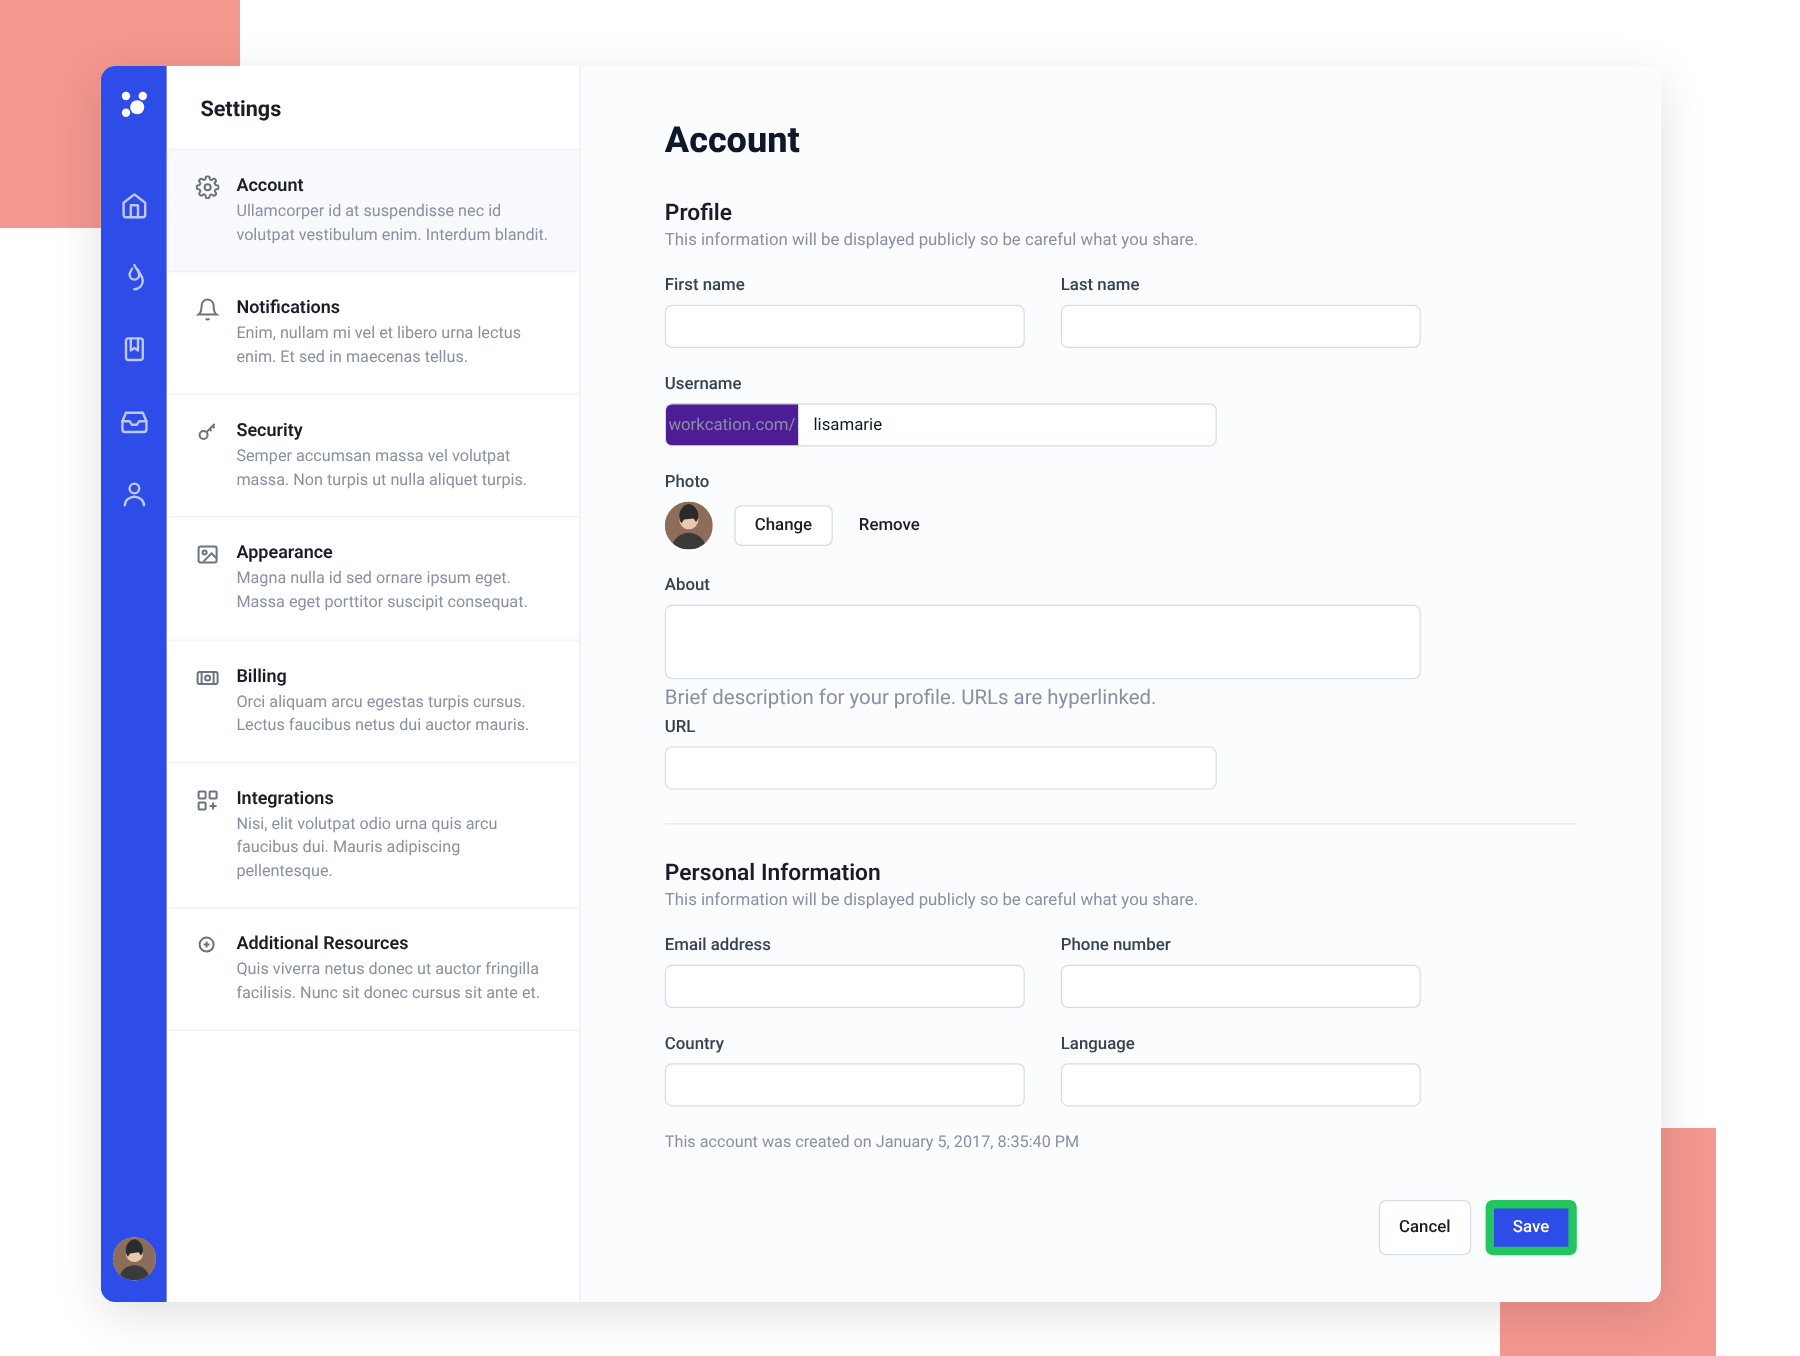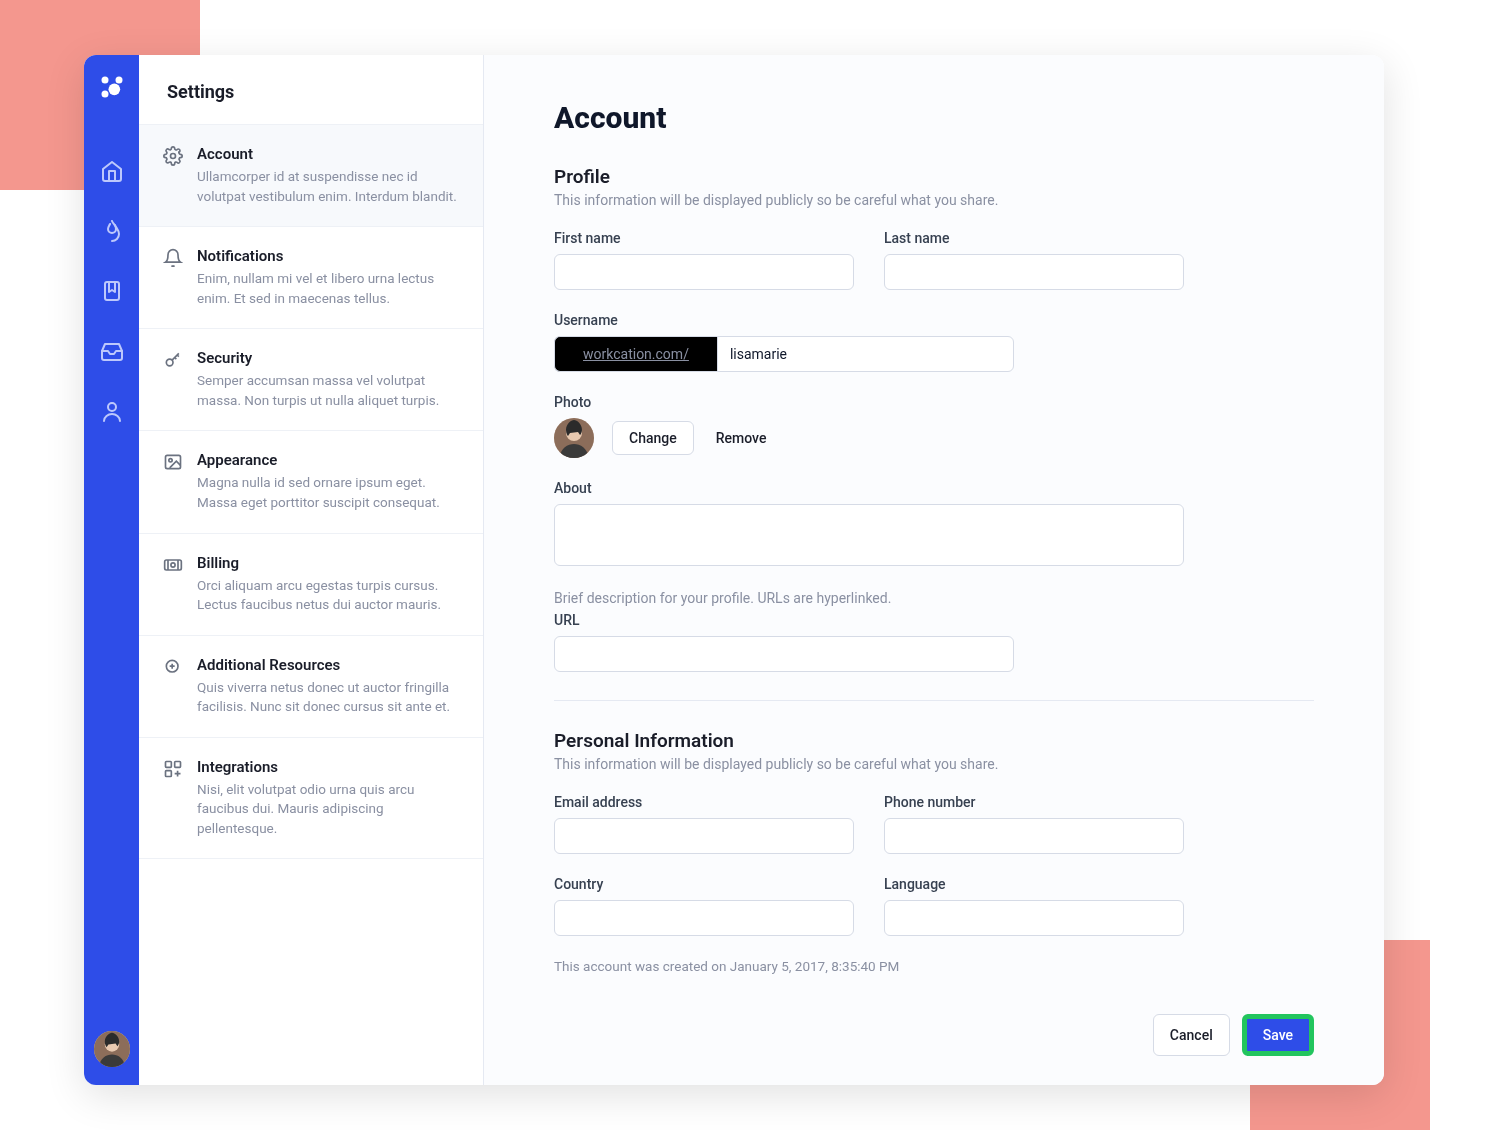--- a/index.html
+++ b/index.html
@@ -160,25 +160,24 @@
   }
   .textarea { resize: none; height: 62px; }
   .input-group {
     display: flex;
     width: 460px;
   }
   .input-prefix {
     border: 1px solid #d6dbe6;
     border-right: none;
     border-radius: 6px 0 0 6px;
-    background: #000000;
-    padding: 9px 28px;
+    background: #4c1d95;
+    padding: 9px 2px;
     font-size: 14px;
     color: #8a90a2;
-    text-decoration: underline;
   }
   .input-group .text-input {
     border-radius: 0 6px 6px 0;
     flex: 1;
   }
   .photo-row {
     display: flex;
     align-items: center;
     gap: 18px;
   }
@@ -204,43 +203,43 @@
     border: none;
     background: transparent;
     color: #1a1d29;
     cursor: pointer;
     padding: 8px 4px;
     font-size: 14px;
     font-weight: 500;
     font-family: inherit;
   }
   .helper {
-    font-size: 14px;
+    font-size: 17px;
     color: #8a90a2;
-    margin-top: 24px;
+    margin-top: 6px;
   }
   .divider {
     height: 1px;
     background: #e5e9f2;
     margin: 28px 0;
   }
   .note {
     font-size: 13.5px;
     color: #8a90a2;
     margin-top: 10px;
   }
   .actions {
     display: flex;
     justify-content: flex-end;
     gap: 12px;
     margin-top: 40px;
   }
   .btn-primary {
     background: #2E4DE8;
-    border: 5px solid #22c55e;
+    border: 7px solid #22c55e;
     color: #fff;
   }
   .full-width { width: 100%; max-width: 630px; }
   .url-width { width: 460px; }
 </style>
 </head>
 <body>
 
 <div class="bg-coral-top"></div>
 <div class="bg-coral-bottom"></div>
@@ -364,42 +363,42 @@
         </div>
         <div class="item-text">
           <div class="item-label">Billing</div>
           <div class="item-desc">Orci aliquam arcu egestas turpis cursus. Lectus faucibus netus dui auctor mauris.</div>
         </div>
       </div>
 
       <div class="settings-item">
         <div class="item-icon">
           <svg viewBox="0 0 24 24" fill="none" stroke="currentColor" stroke-width="2">
-              <circle cx="11" cy="11" r="7"></circle>
-              <path d="M11 8v6M8 11h6"></path>
-            </svg>
-        </div>
-        <div class="item-text">
-          <div class="item-label">Additional Resources</div>
-          <div class="item-desc">Quis viverra netus donec ut auctor fringilla facilisis. Nunc sit donec cursus sit ante et.</div>
-        </div>
-      </div>
-
-      <div class="settings-item">
-        <div class="item-icon">
-          <svg viewBox="0 0 24 24" fill="none" stroke="currentColor" stroke-width="2">
               <rect x="3" y="3" width="7" height="7" rx="1"></rect>
               <rect x="14" y="3" width="7" height="7" rx="1"></rect>
               <rect x="3" y="14" width="7" height="7" rx="1"></rect>
               <path d="M17.5 14v7M14 17.5h7"></path>
             </svg>
         </div>
         <div class="item-text">
           <div class="item-label">Integrations</div>
           <div class="item-desc">Nisi, elit volutpat odio urna quis arcu faucibus dui. Mauris adipiscing pellentesque.</div>
+        </div>
+      </div>
+
+      <div class="settings-item">
+        <div class="item-icon">
+          <svg viewBox="0 0 24 24" fill="none" stroke="currentColor" stroke-width="2">
+              <circle cx="11" cy="11" r="7"></circle>
+              <path d="M11 8v6M8 11h6"></path>
+            </svg>
+        </div>
+        <div class="item-text">
+          <div class="item-label">Additional Resources</div>
+          <div class="item-desc">Quis viverra netus donec ut auctor fringilla facilisis. Nunc sit donec cursus sit ante et.</div>
         </div>
       </div>
 
     </div>
   </div>
 
   <div class="main">
     <h1 class="page-title">Account</h1>
 
     <h2 class="section-title">Profile</h2>

